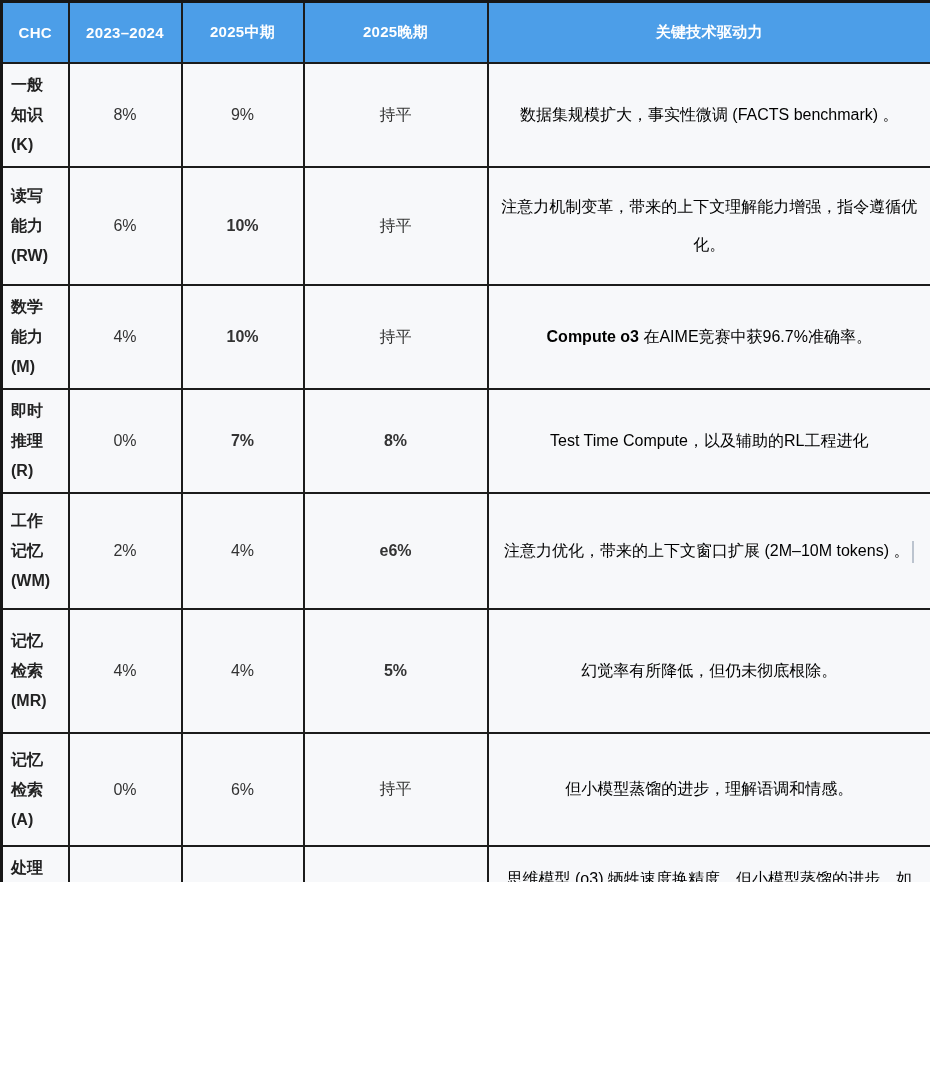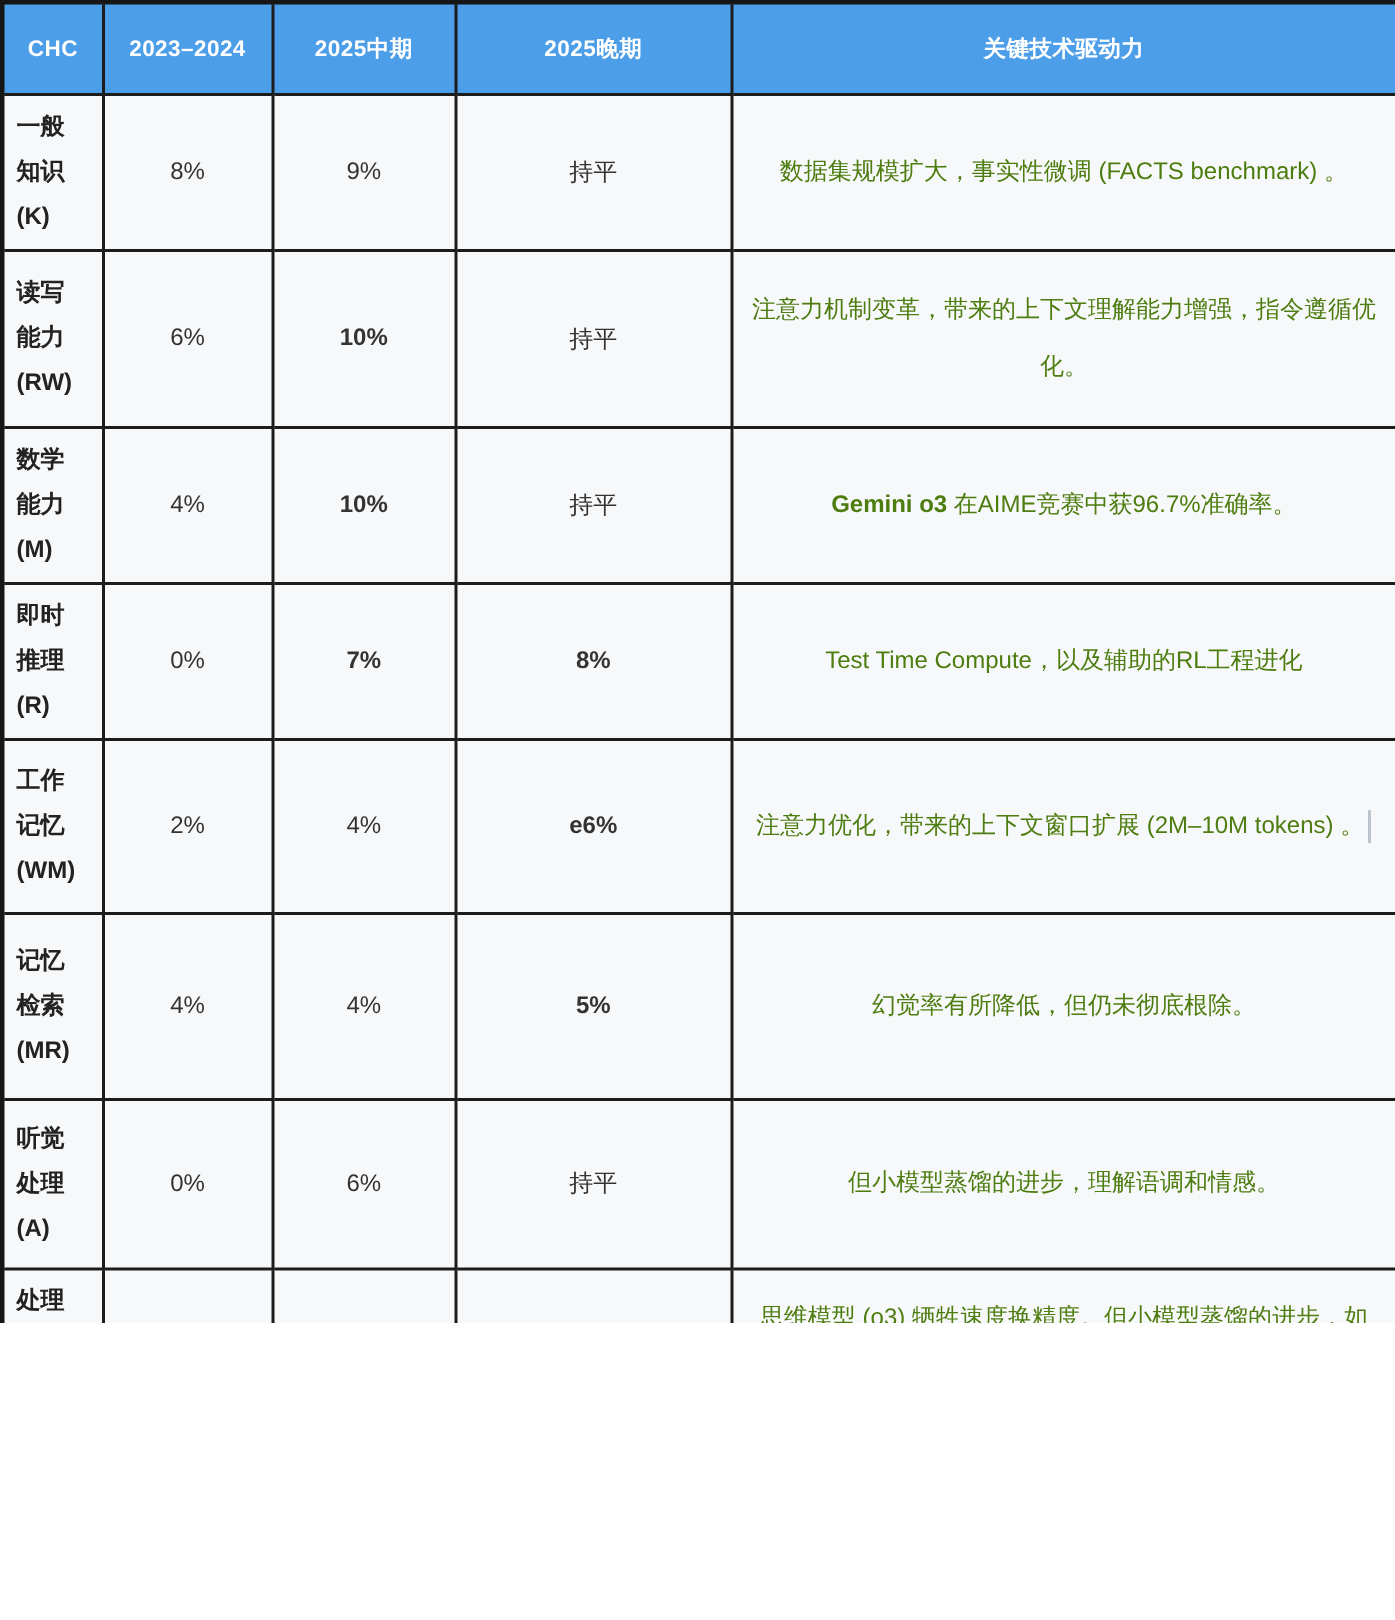--- a/index.html
+++ b/index.html
@@ -55,21 +55,21 @@
     color:#222;
   }
   td.val{
     font-size:16px;
     color:#333;
   }
   td.driver{
     font-size:16px;
     line-height:2.4;
     padding:8px 3px;
-    color:#4d7c0f;
+    color:#000000;
     margin-left:33px;
   }
   .red{color:#d9443e;font-weight:700;}
   .b{font-weight:700;}
   .caret{
     display:inline-block;
     width:2px;height:22px;
     background:#bcc4cf;
     vertical-align:middle;
     margin-left:3px;
@@ -116,21 +116,21 @@
         <td class="val">6%</td>
         <td class="val red">10%</td>
         <td class="val">持平</td>
         <td class="driver">注意力机制变革，带来的上下文理解能力增强，指令遵循优化。</td>
       </tr>
       <tr>
         <td class="name">数学能力 (M)</td>
         <td class="val">4%</td>
         <td class="val red">10%</td>
         <td class="val">持平</td>
-        <td class="driver"><span class="b">Gemini o3</span><span> 在AIME竞赛中获96.7%准确率。</span></td>
+        <td class="driver"><span class="b">Compute o3</span><span> 在AIME竞赛中获96.7%准确率。</span></td>
       </tr>
       <tr>
         <td class="name">即时推理 (R)</td>
         <td class="val">0%</td>
         <td class="val red">7%</td>
         <td class="val red">8%</td>
         <td class="driver">Test Time Compute，以及辅助的RL工程进化</td>
       </tr>
       <tr>
         <td class="name">工作记忆 (WM)</td>
@@ -140,21 +140,21 @@
         <td class="driver"><span>注意力优化，带来的上下文窗口扩展 (2M–10M tokens) 。</span><span class="caret"></span></td>
       </tr>
       <tr>
         <td class="name">记忆检索 (MR)</td>
         <td class="val">4%</td>
         <td class="val">4%</td>
         <td class="val red">5%</td>
         <td class="driver">幻觉率有所降低，但仍未彻底根除。</td>
       </tr>
       <tr>
-        <td class="name">听觉处理 (A)</td>
+        <td class="name">记忆检索 (A)</td>
         <td class="val">0%</td>
         <td class="val">6%</td>
         <td class="val">持平</td>
         <td class="driver">但小模型蒸馏的进步，理解语调和情感。</td>
       </tr>
       <tr>
         <td class="name">处理速度 (S)</td>
         <td class="val">3%</td>
         <td class="val">3%</td>
         <td class="val red">6%</td>

